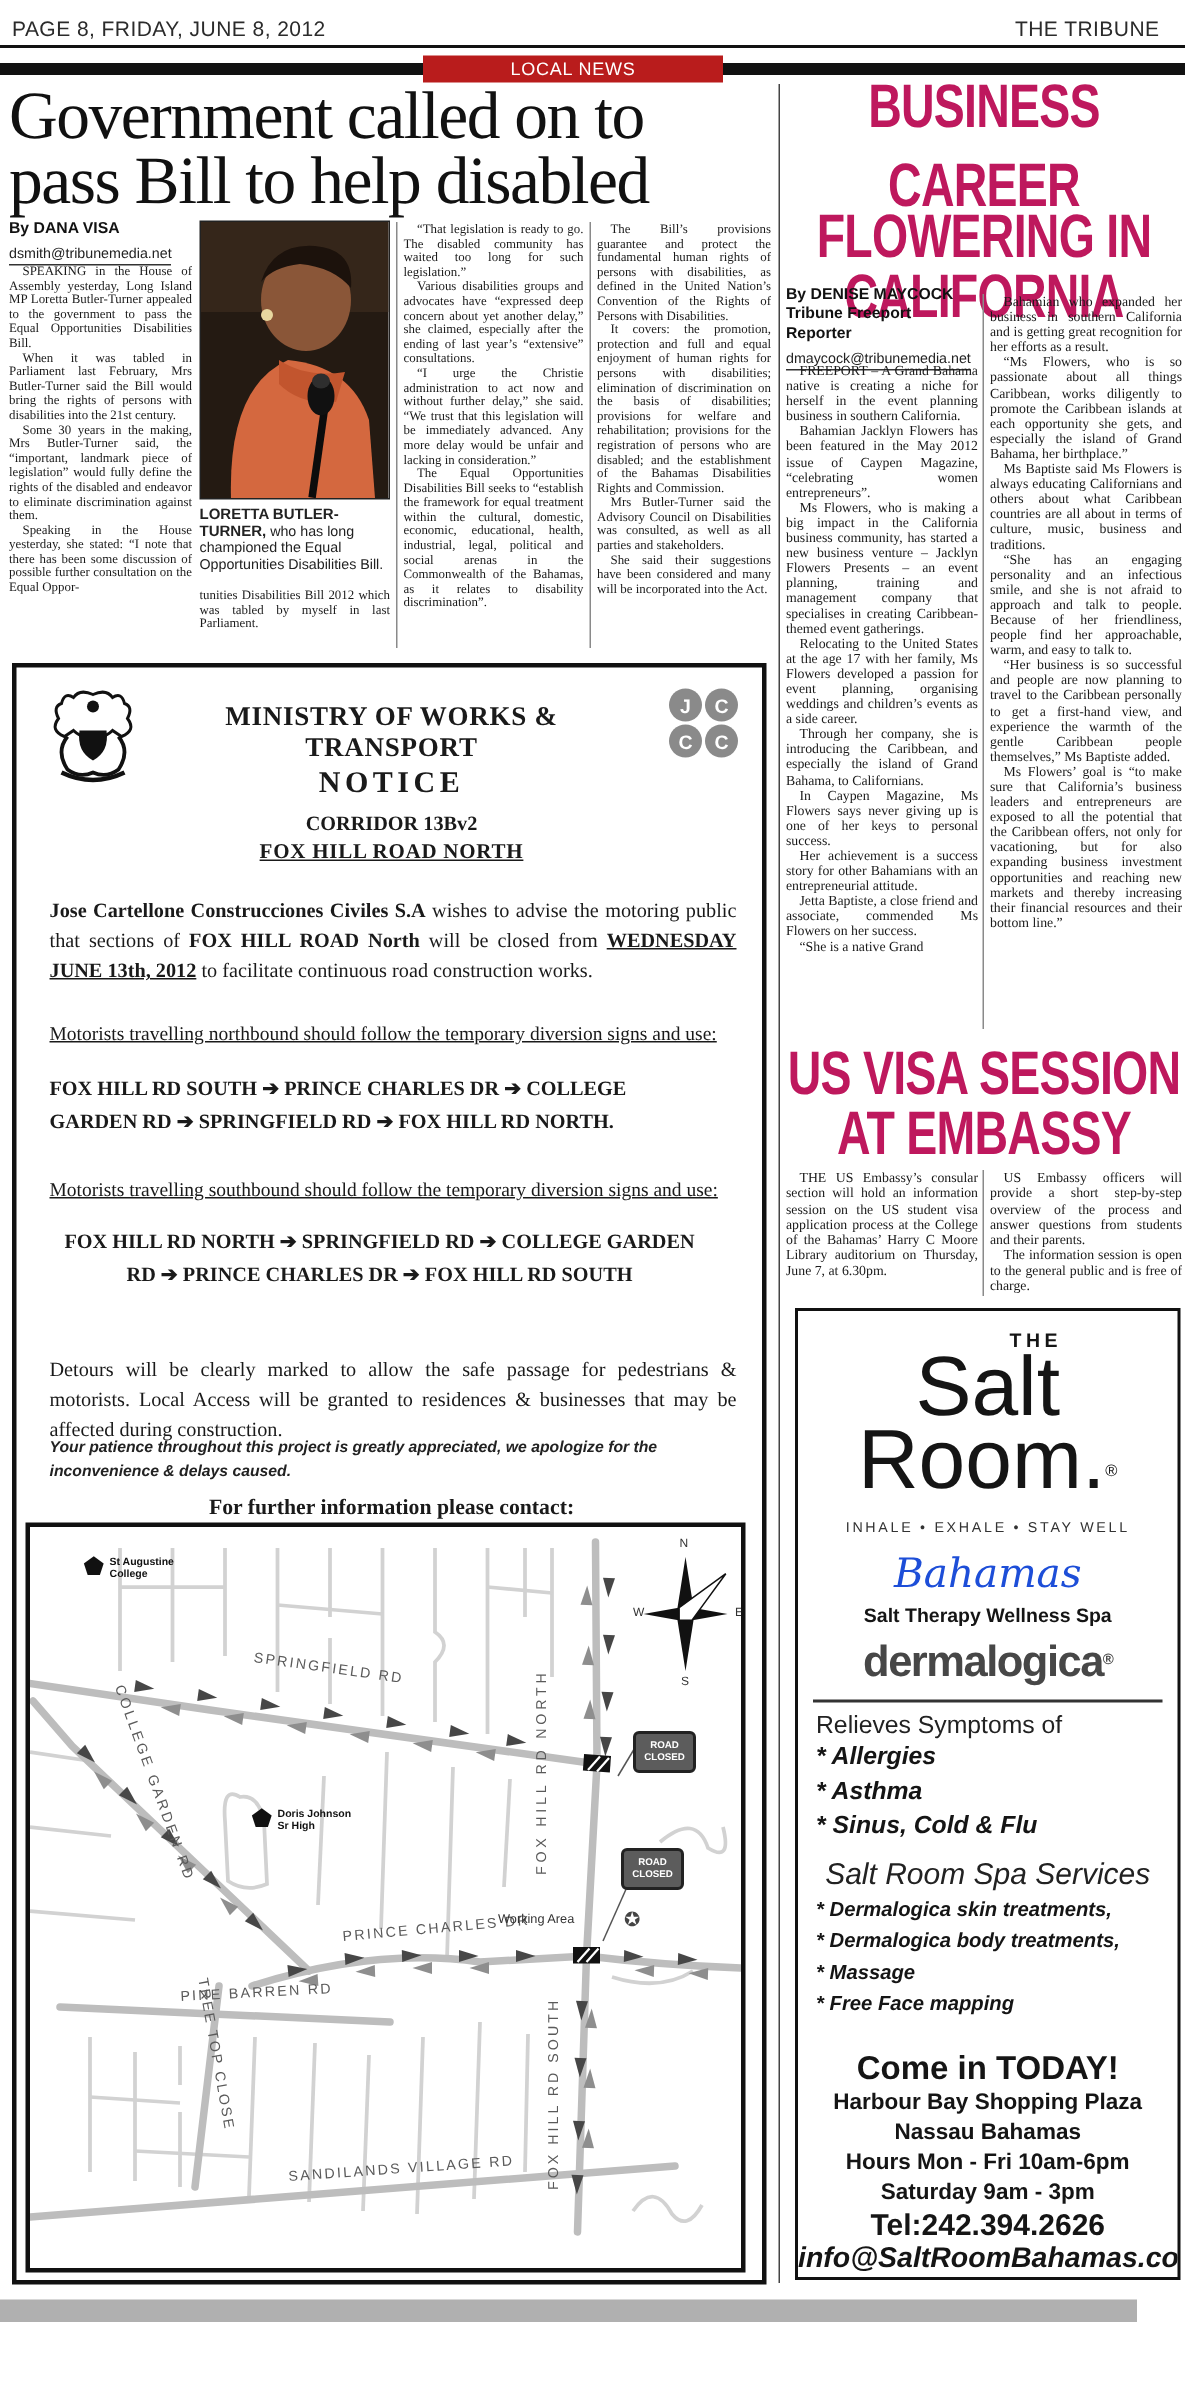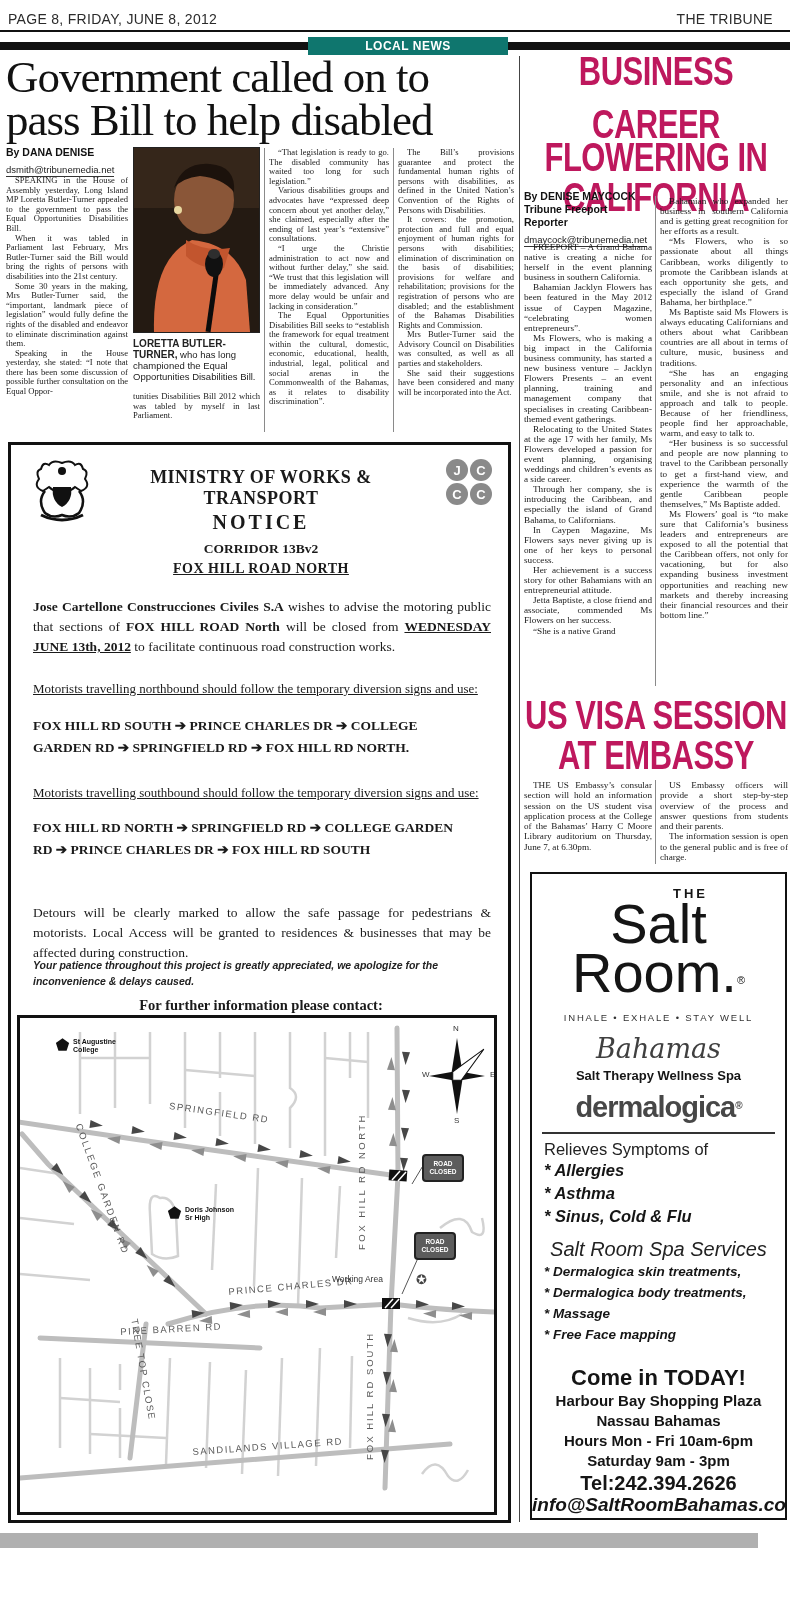--- a/index.html
+++ b/index.html
@@ -12,22 +12,22 @@
   .abs { position:absolute; }
   .just { text-align:justify; }
   .clip { overflow:hidden; }
   .rule-v { background:#8a8a8a; width:1px; }
   .rule-v-dark { background:#444; width:1px; }
 
   
   .masthead { font-family:"Liberation Sans", sans-serif; font-size:14px; color:#2b2b2b; letter-spacing:0.3px; }
   .top-rule { left:0; top:30px; width:790px; height:2px; background:#111; }
   .banner-bar { left:0; top:42px; width:790px; height:8px; background:#111; }
-  .banner-box { left:308px; top:37px; width:200px; height:18px; background:#0f766e; color:#fff;
-    font-family:"Liberation Sans", sans-serif; font-weight:bold; font-size:12px;
+  .banner-box { left:282px; top:37px; width:200px; height:18px; background:#b91c1c; color:#fff;
+    font-family:"Liberation Sans", sans-serif; font-weight:normal; font-size:12px;
     display:flex; align-items:center; justify-content:center; letter-spacing:0.5px; }
 
   
   .main-headline { font-family:"Liberation Serif", serif; font-size:45px; line-height:43px; letter-spacing:-1px; color:#111; }
   .cond-head { text-align:center; font-family:"Liberation Sans", sans-serif; font-weight:bold; color:#be185d; }
   .cond-head div { font-size:31px; line-height:40px; transform:scaleY(1.32); letter-spacing:-0.5px; }
 
   
   .byline { font-family:"Liberation Sans", sans-serif; font-weight:bold; font-size:10.5px; color:#111; line-height:13px; }
   .byline-email { font-family:"Liberation Sans", sans-serif; font-size:9.5px; color:#222; border-bottom:1px solid #333; display:inline-block; padding-bottom:1px; }
@@ -73,21 +73,21 @@
   .visa-body p { font-size:9.2px; line-height:10.3px; }
 
   
   .ad-box { left:530px; top:872px; width:257px; height:648px; border:2px solid #111; background:#fff; text-align:center; overflow:hidden;
     font-family:"Liberation Sans", sans-serif; color:#151515; }
   .ad-the { font-weight:bold; font-size:13px; letter-spacing:3px; margin-top:12px; padding-left:64px; }
   .ad-salt { font-size:56px; line-height:46px; letter-spacing:0; }
   .ad-room { font-size:56px; line-height:52px; }
   .ad-reg { font-size:11px; vertical-align:8px; }
   .ad-tag { font-size:9.5px; letter-spacing:1.8px; color:#333; margin-top:6px; }
-  .ad-script { font-family:"DejaVu Serif", serif; font-style:italic; font-size:27px; color:#404040; margin-top:10px; }
+  .ad-script { font-family:"DejaVu Serif", serif; font-style:italic; font-size:27px; color:#1d4ed8; margin-top:10px; }
   .ad-sub { font-weight:bold; font-size:13px; margin-top:4px; }
   .ad-derma { font-weight:bold; font-size:29px; letter-spacing:-1px; color:#474747; margin-top:8px; }
   .ad-hr { border:none; border-top:2px solid #333; margin:8px 10px 6px 10px; }
   .ad-left { text-align:left; padding:0 12px; }
   .ad-relieves { font-size:16.5px; margin-top:4px; color:#222; }
   .ad-symptoms p, .ad-services p { font-weight:bold; font-style:italic; margin:0; }
   .ad-symptoms p { font-size:16.5px; line-height:23px; }
   .ad-services-title { font-style:italic; font-size:20px; margin-top:10px; color:#222; }
   .ad-services p { font-size:13.5px; line-height:21px; }
   .ad-cta { font-weight:bold; font-size:22px; margin-top:20px; }
@@ -106,21 +106,21 @@
   <div class="abs masthead" style="right:17px; top:11px;">THE TRIBUNE</div>
   <div class="abs top-rule"></div>
   <div class="abs banner-bar"></div>
   <div class="abs banner-box">LOCAL NEWS</div>
 
   <div class="abs rule-v-dark" style="left:519px; top:56px; height:1466px;"></div>
 
   <div class="abs main-headline" style="left:6px; top:56px; width:505px;">Government called on to pass Bill to help disabled</div>
 
   <div class="abs" style="left:6px; top:146px; width:122px;">
-    <div class="byline">By DANA DENISE</div>
+    <div class="byline">By DANA VISA</div>
     <div class="byline-email">dsmith@tribunemedia.net</div>
   </div>
 
   <div class="abs bodycol main-body just clip" style="left:6px; top:176px; width:122px; height:256px;">
       <p>SPEAKING in the House of Assembly yesterday, Long Island MP Loretta Butler-Turner appealed to the government to pass the Equal Opportunities Disabilities Bill.</p>
       <p>When it was tabled in Parliament last February, Mrs Butler-Turner said the Bill would bring the rights of persons with disabilities into the 21st century.</p>
       <p>Some 30 years in the making, Mrs Butler-Turner said, the “important, landmark piece of legislation” would fully define the rights of the disabled and endeavor to eliminate discrimination against them.</p>
       <p>Speaking in the House yesterday, she stated: “I note that there has been some discussion of possible further consultation on the Equal Oppor-</p>
     </div>
 
@@ -228,21 +228,21 @@
     <div class="abs n-center n-sub-u" style="left:80px; top:116px; width:340px;">FOX HILL ROAD NORTH</div>
 
     <div class="abs n-body" style="left:22px; top:152px; width:458px;">
       <b>Jose Cartellone Construcciones Civiles S.A</b><span> wishes to advise the motoring public that sections of </span><b>FOX HILL ROAD North</b><span> will be closed from </span><b style="text-decoration:underline;">WEDNESDAY JUNE 13th, 2012</b><span> to facilitate continuous road construction works.</span>
     </div>
 
     <div class="abs n-label" style="left:22px; top:236px; width:458px;">Motorists travelling northbound should follow the temporary diversion signs and use:</div>
     <div class="abs n-route" style="left:22px; top:270px; width:440px;">FOX HILL RD SOUTH ➔ PRINCE CHARLES DR ➔ COLLEGE GARDEN RD ➔ SPRINGFIELD  RD ➔ FOX HILL RD NORTH.</div>
 
     <div class="abs n-label" style="left:22px; top:340px; width:458px;">Motorists travelling southbound should follow the temporary diversion signs and use:</div>
-    <div class="abs n-route" style="left:22px; top:372px; width:440px;">FOX HILL RD NORTH ➔ SPRINGFIELD RD ➔ COLLEGE GARDEN RD ➔ PRINCE CHARLES DR ➔ FOX HILL RD SOUTH</div>
+    <div class="abs n-route" style="left:22px; top:372px; width:440px;text-align:center;">FOX HILL RD NORTH ➔ SPRINGFIELD RD ➔ COLLEGE GARDEN RD ➔ PRINCE CHARLES DR ➔ FOX HILL RD SOUTH</div>
 
     <div class="abs n-body" style="left:22px; top:458px; width:458px;">Detours will be clearly marked to allow the safe passage for pedestrians &amp; motorists. Local Access will be granted to residences &amp; businesses that may be affected during construction.</div>
 
     <div class="abs n-apology" style="left:22px; top:512px; width:440px;">Your patience throughout this project is greatly appreciated, we apologize for the inconvenience &amp; delays caused.</div>
 
     <div class="abs n-center n-contact-h" style="left:80px; top:480px; width:340px; top:552px;">For further information please contact:</div>
 
     <div class="abs contact-col" style="left:22px; top:570px;">
         <div>Jose Cartellone Construcciones Civiles S.A</div>
         <div>Office Hours: Mon-Fri 8:00am to 6:00pm</div>

